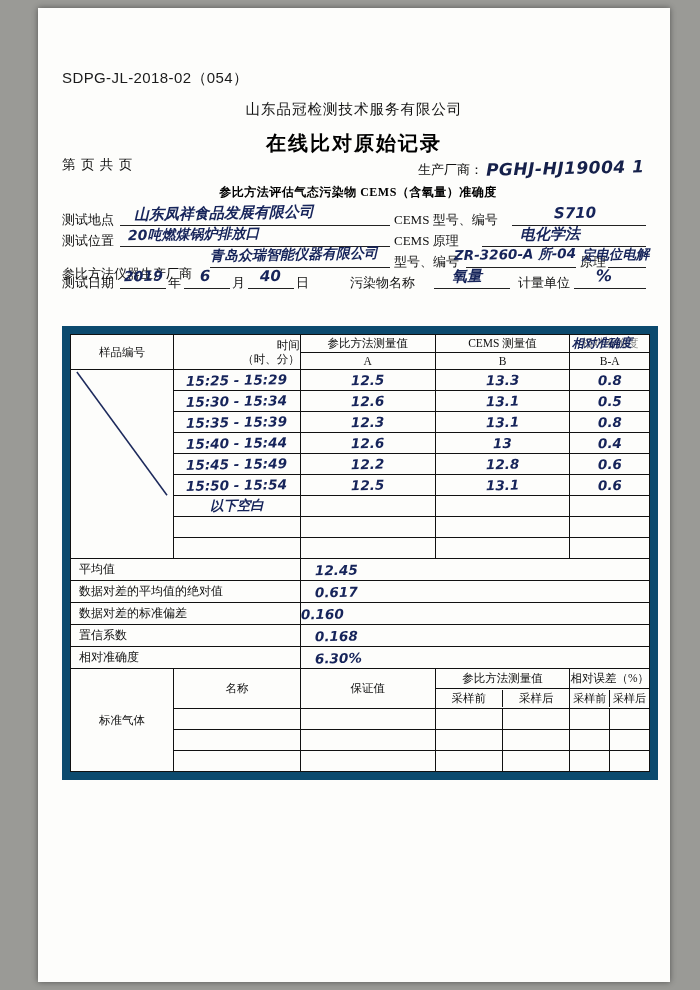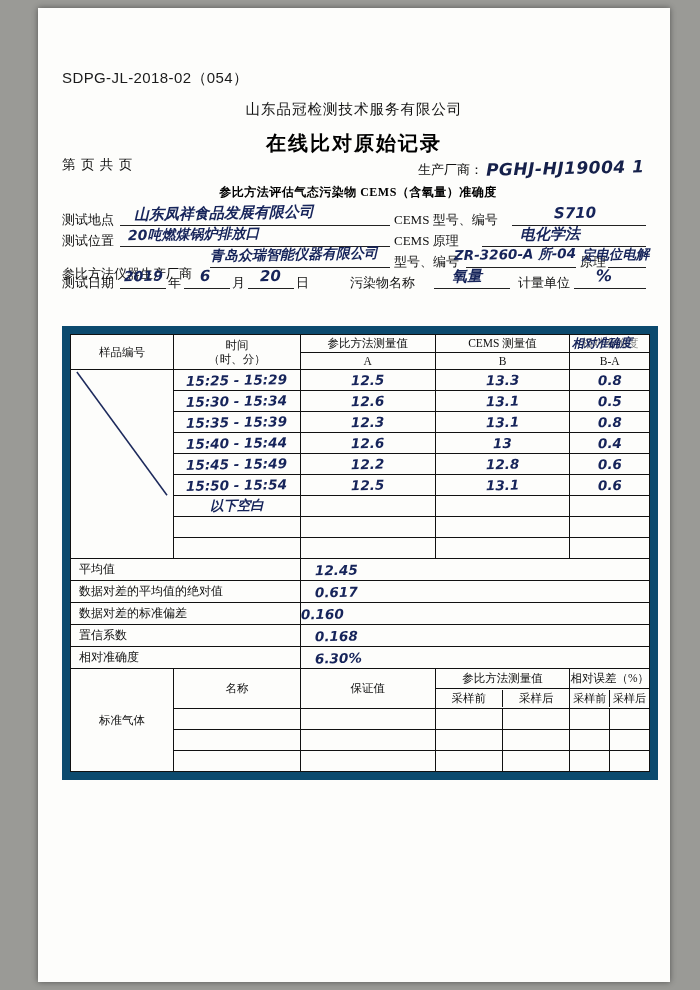--- a/index.html
+++ b/index.html
@@ -158,21 +158,21 @@
 
       <div class="mrow">
         <span class="lbl" style="left:0;top:3px;">测试日期</span>
         <span class="ul" style="left:58px;top:0;width:46px;"></span>
         <span class="hw" style="left:62px;top:-3px;font-size:14px;">2019</span>
         <span class="lbl" style="left:106px;top:3px;">年</span>
         <span class="ul" style="left:122px;top:0;width:46px;"></span>
         <span class="hw" style="left:138px;top:-4px;">6</span>
         <span class="lbl" style="left:170px;top:3px;">月</span>
         <span class="ul" style="left:186px;top:0;width:46px;"></span>
-        <span class="hw" style="left:198px;top:-4px;">20</span>
+        <span class="hw" style="left:198px;top:-4px;">40</span>
         <span class="lbl" style="left:234px;top:3px;">日</span>
         <span class="lbl" style="left:288px;top:3px;">污染物名称</span>
         <span class="ul" style="left:372px;top:0;width:76px;"></span>
         <span class="hw" style="left:390px;top:-4px;">氧量</span>
         <span class="lbl" style="left:456px;top:3px;">计量单位</span>
         <span class="ul" style="left:512px;top:0;width:72px;"></span>
         <span class="hw" style="left:534px;top:-5px;font-size:16px;">%</span>
       </div>
     </div>
 
@@ -184,21 +184,21 @@
           <col style="width:136px">
           <col style="width:136px">
           <col style="width:76px">
         </colgroup>
         <tbody>
             <tr class="hdr">
           <td rowspan="2" style="position:relative;">
             <span>样品编号</span>
           </td>
           <td rowspan="2">
-            <div style="line-height:14px;">
+            <div style="line-height:14px;text-align:right;">
               <div>时间</div>
               <div>（时、分）</div>
             </div>
           </td>
           <td>参比方法测量值</td>
           <td>CEMS 测量值</td>
           <td style="position:relative;">
             <span style="opacity:.55">相对准确度</span>
             <span class="hwcell" style="position:absolute;left:2px;top:0;font-size:12px;">相对准确度</span>
           </td>

